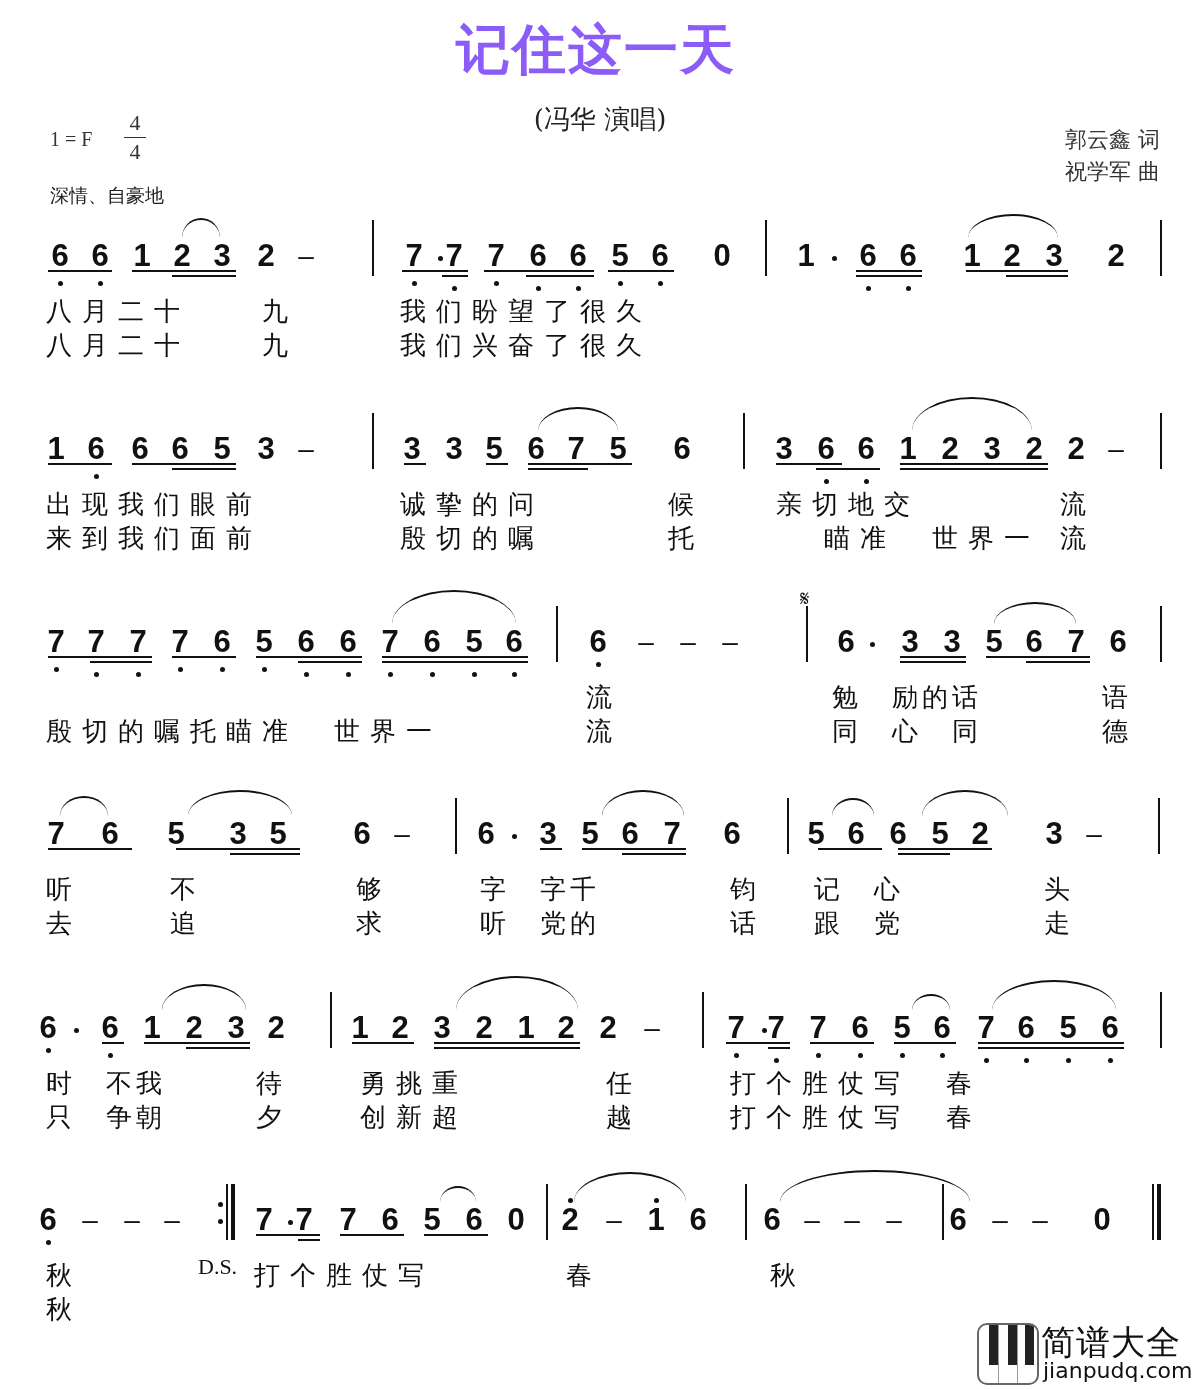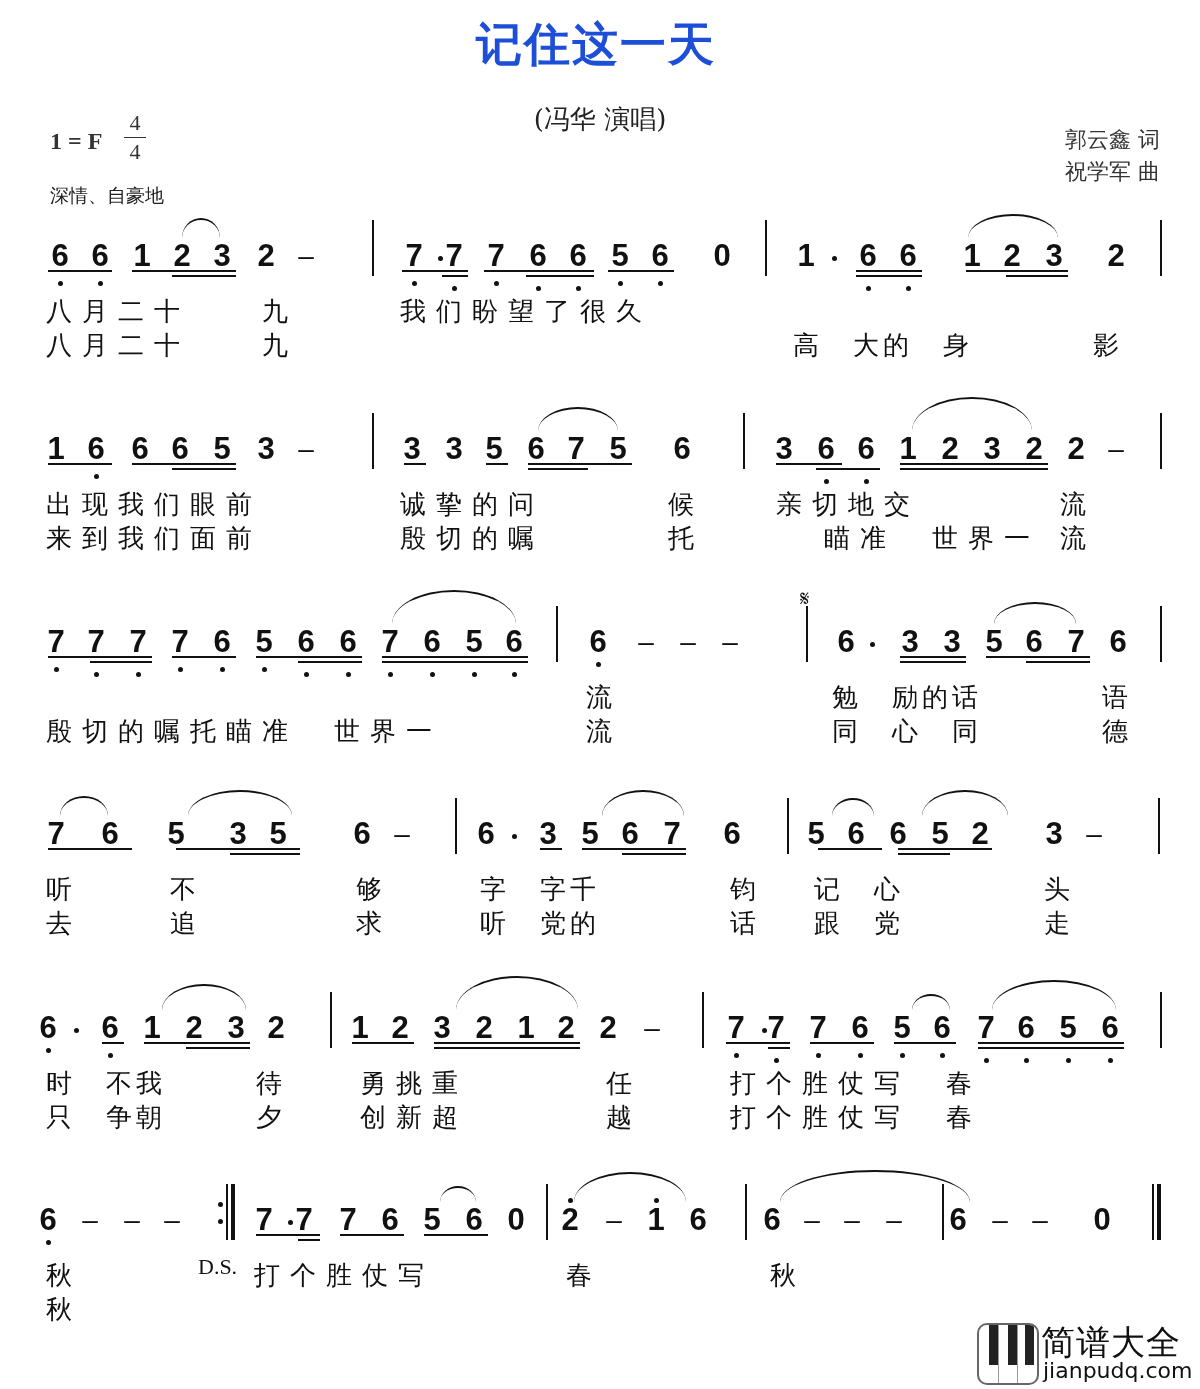--- a/index.html
+++ b/index.html
@@ -1,19 +1,19 @@
 <!DOCTYPE html>
 <html><head>
 <meta charset="utf-8">
 <style>
   html, body { margin: 0; padding: 0; background: #ffffff; }
   body { width: 1200px; height: 1389px; position: relative; overflow: hidden; color: #111; font-family: "DejaVu Sans", sans-serif; }
-  .title { position: absolute; top: 14px; left: 0; width: 1192px; text-align: center; font-size: 46px; font-weight: bold; color: #1d4ed8; letter-spacing: 2px; font-family: "DejaVu Sans", sans-serif; }
+  .title { position: absolute; top: 14px; left: 0; width: 1192px; text-align: center; font-size: 54px; font-weight: bold; color: #8b5cf6; letter-spacing: 2px; font-family: "DejaVu Sans", sans-serif; }
   .singer { position: absolute; top: 102px; left: 0; width: 1200px; text-align: center; font-size: 26px; font-family: "DejaVu Serif", serif; color: #222; }
-  .key { position: absolute; top: 128px; left: 50px; font-size: 24px; font-family: "Liberation Serif", serif; color: #333; font-weight: bold; }
+  .key { position: absolute; top: 128px; left: 50px; font-size: 20px; font-family: "Liberation Serif", serif; color: #333; }
   .timesig { position: absolute; top: 110px; left: 124px; width: 22px; text-align: center; font-family: "Liberation Serif", serif; font-size: 22px; color: #333; line-height: 26px; }
   .timesig .line { border-top: 1.5px solid #333; margin: 1px 0; }
   .tempo { position: absolute; top: 183px; left: 50px; font-size: 19px; color: #222; }
   .credits { position: absolute; top: 124px; right: 40px; font-size: 22px; font-family: "DejaVu Serif", serif; color: #333; line-height: 32px; text-align: right; }
   .system { position: absolute; left: 0; width: 1200px; height: 170px; }
   .note { position: absolute; font-family: "Liberation Sans", sans-serif; font-weight: bold; font-size: 31px; width: 24px; text-align: center; line-height: 31px; top: 0; }
   .note .odot { position: absolute; left: 10px; width: 5px; height: 5px; border-radius: 50%; background: #111; }
   .dash { position: absolute; font-family: "Liberation Sans", sans-serif; font-size: 28px; line-height: 31px; top: 0; width: 24px; text-align: center; }
   .adot { position: absolute; width: 5px; height: 5px; border-radius: 50%; background: #111; top: 16px; }
   .uline { position: absolute; height: 2px; background: #111; }
@@ -90,21 +90,21 @@
       <div class="uline" style="left: 608px; width: 66px; top: 30px;"></div>
       <div class="uline" style="left: 856px; width: 66px; top: 30px;"></div>
       <div class="uline" style="left: 856px; width: 66px; top: 35px;"></div>
       <div class="uline" style="left: 966px; width: 102px; top: 30px;"></div>
       <div class="uline" style="left: 1006px; width: 62px; top: 35px;"></div>
       <div class="slur2" style="left: 182px; width: 38px; height: 18px; top: -22px;"></div>
       <div class="slur2" style="left: 968px; width: 90px; height: 22px; top: -26px;"></div>
       <div class="lyric" style="left: 46px; top: 54px; letter-spacing: 10px;">八月二十　　九</div>
       <div class="lyric" style="left: 400px; top: 54px; letter-spacing: 10px;">我们盼望了很久</div>
       <div class="lyric" style="left: 46px; top: 88px; letter-spacing: 10px;">八月二十　　九</div>
-      <div class="lyric" style="left: 793px; top: 88px; letter-spacing: 4px;">高　大的　身　　　　影</div>
+      <div class="lyric" style="left: 400px; top: 88px; letter-spacing: 10px;">我们兴奋了很久</div>
     </div>
     <div class="system" style="top: 433px;">
       <div class="note" style="left: 44px;">1</div>
       <div class="note" style="left: 84px;">6<div class="odot" style="top: 41px;"></div></div>
       <div class="note" style="left: 128px;">6</div>
       <div class="note" style="left: 168px;">6</div>
       <div class="note" style="left: 210px;">5</div>
       <div class="note" style="left: 254px;">3</div>
       <div class="dash" style="left: 294px;">–</div>
       <div class="bar" style="left: 372px;"></div>

